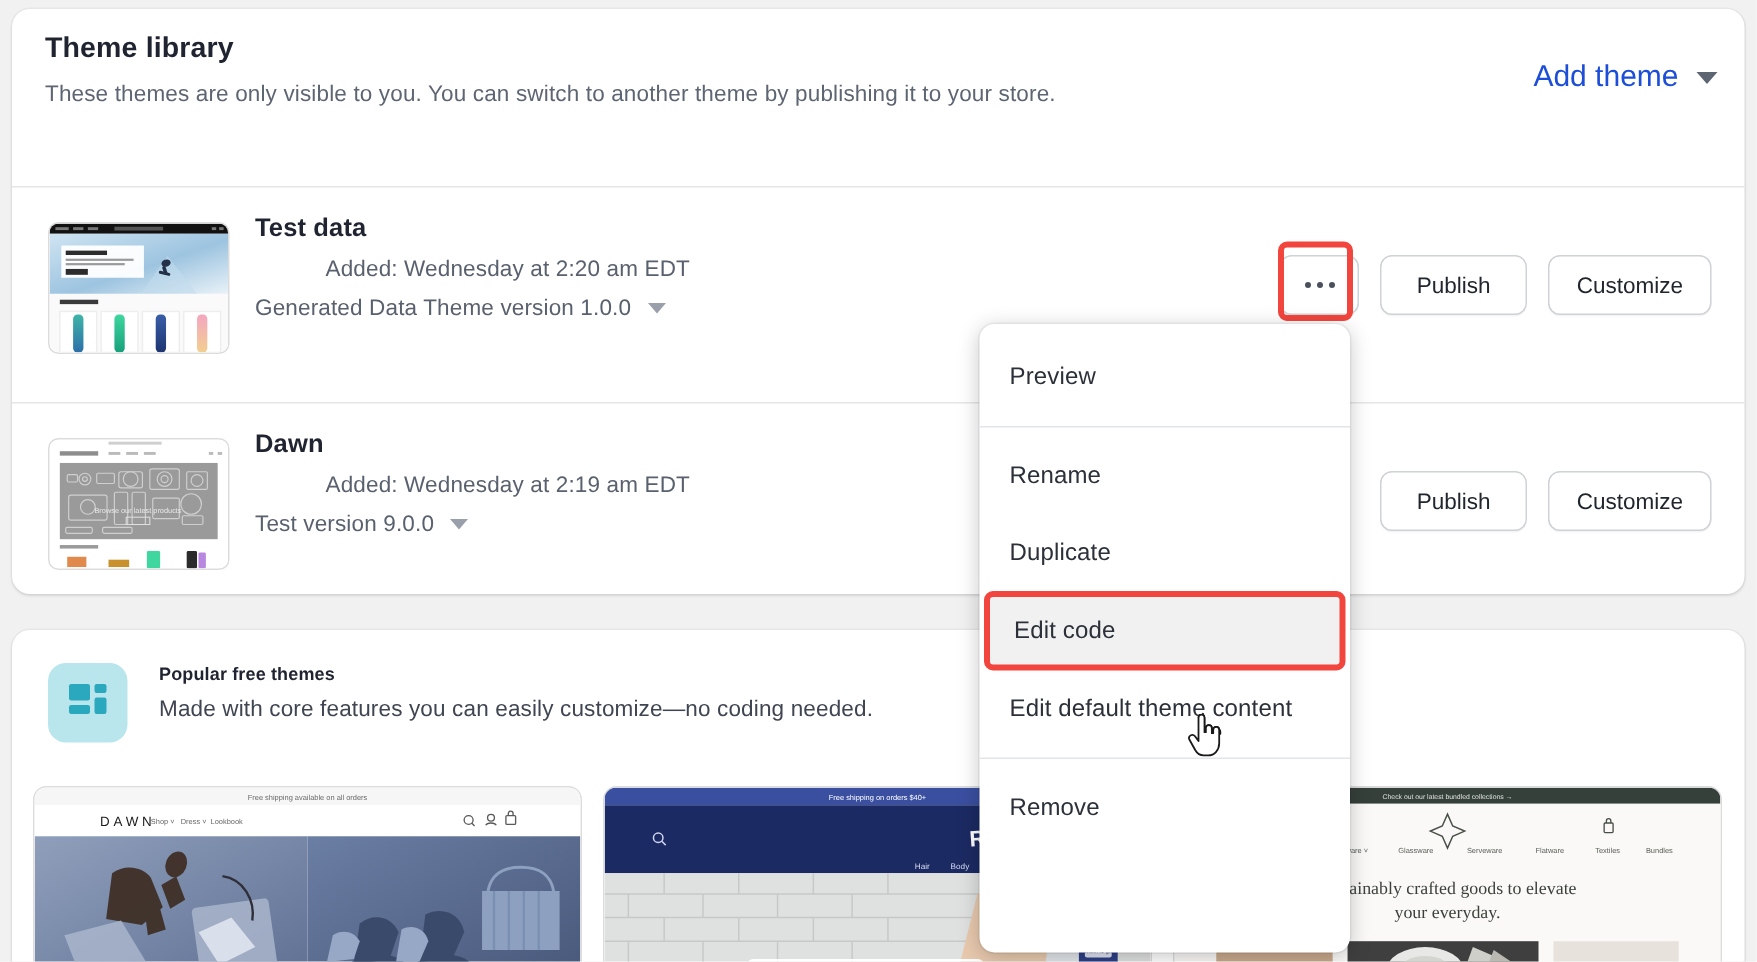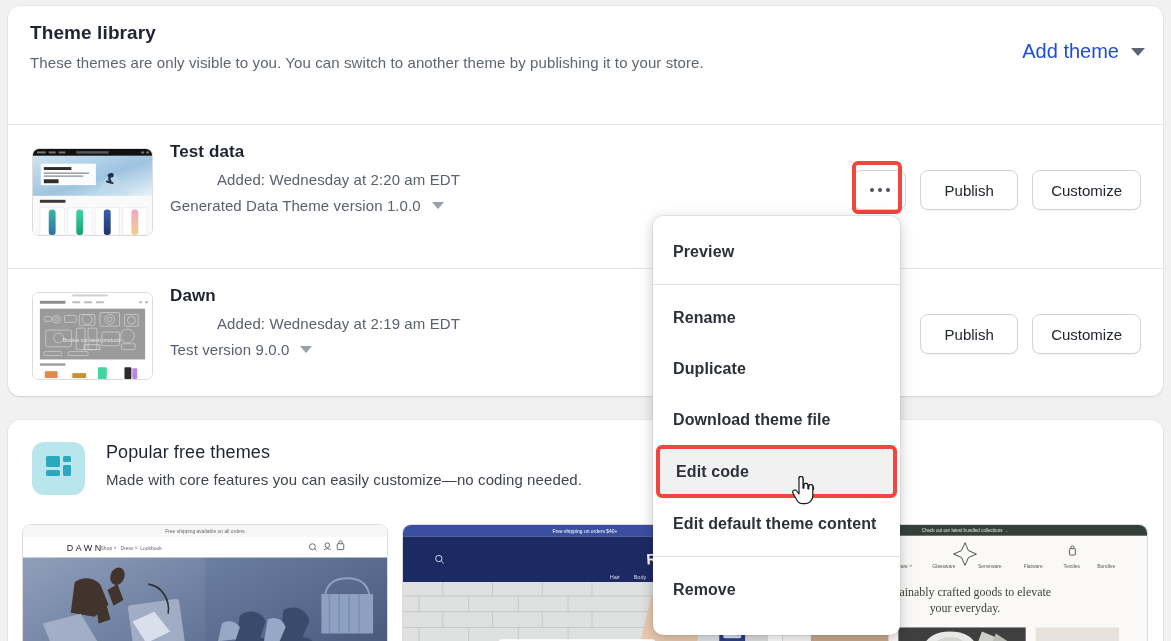--- a/index.html
+++ b/index.html
@@ -79,36 +79,36 @@
     pointer-events: none;
   }
   #more-ring { left: 852px; top: 161px; width: 50px; height: 53px; }
 
   
   .pf-head { position: absolute; left: 24px; top: 22px; display: flex; gap: 21px; }
   .pf-icon {
     width: 53px; height: 53px; border-radius: 12px; background: #b9e6ec;
     display: flex; align-items: center; justify-content: center; flex: none;
   }
-  .pf-title { font-size: 18px; font-weight: normal; color: #1f2430; letter-spacing: .1px; }
+  .pf-title { font-size: 12px; font-weight: bold; color: #1f2430; letter-spacing: .1px; }
   .pf-desc { font-size: 15px; color: #3f4551; margin-top: 8px; letter-spacing: .1px; }
 
   .pf-grid { position: absolute; left: 14px; top: 104px; display: flex; gap: 14px; }
   .pf-card {
     width: 366px; height: 136px; border: 1px solid #dcdcdc; border-radius: 9px;
     overflow: hidden; background: #fff; cursor: pointer;
   }
   .pf-card svg { display: block; width: 100%; height: 100%; }
 
   
   #theme-menu {
     position: absolute; left: 653px; top: 216px; width: 247px; height: 419px;
     background: #ffffff; border-radius: 10px;
     box-shadow: 0 3px 14px rgba(0,0,0,0.22), 0 0 0 1px rgba(0,0,0,0.05);
-    z-index: 40; padding: 10px 0 0 0; font-weight: bold;
+    z-index: 40; padding: 10px 0 0 0;
   }
   .menu-item {
     height: 51px; display: flex; align-items: center;
     padding: 0 20px; font-size: 16px; color: #2b3039;
     cursor: pointer; letter-spacing: .1px;
   }
   .menu-sep { height: 1px; background: #e4e5e7; margin: 7px 0; }
   .menu-item.highlighted {
     background: #f1f1f1; border: 4px solid #f2453d; border-radius: 6px;
     margin: 0 3px; height: 53px; padding: 0 16px;
@@ -447,21 +447,20 @@
         </svg>
       </div>
     </div>
   </div>
 
   <div id="theme-menu">
     <div class="menu-item">Preview</div>
     <div class="menu-sep"></div>
     <div class="menu-item">Rename</div>
     <div class="menu-item">Duplicate</div>
-    <div class="menu-item">Download theme file</div>
     <div class="menu-item highlighted">Edit code</div>
     <div class="menu-item">Edit default theme content</div>
     <div class="menu-sep"></div>
     <div class="menu-item">Remove</div>
   </div>
 
   <div class="hl-ring" id="more-ring"></div>
 
   <div class="cursor-hand">
     <svg width="26" height="30" viewBox="0 0 26 30">

